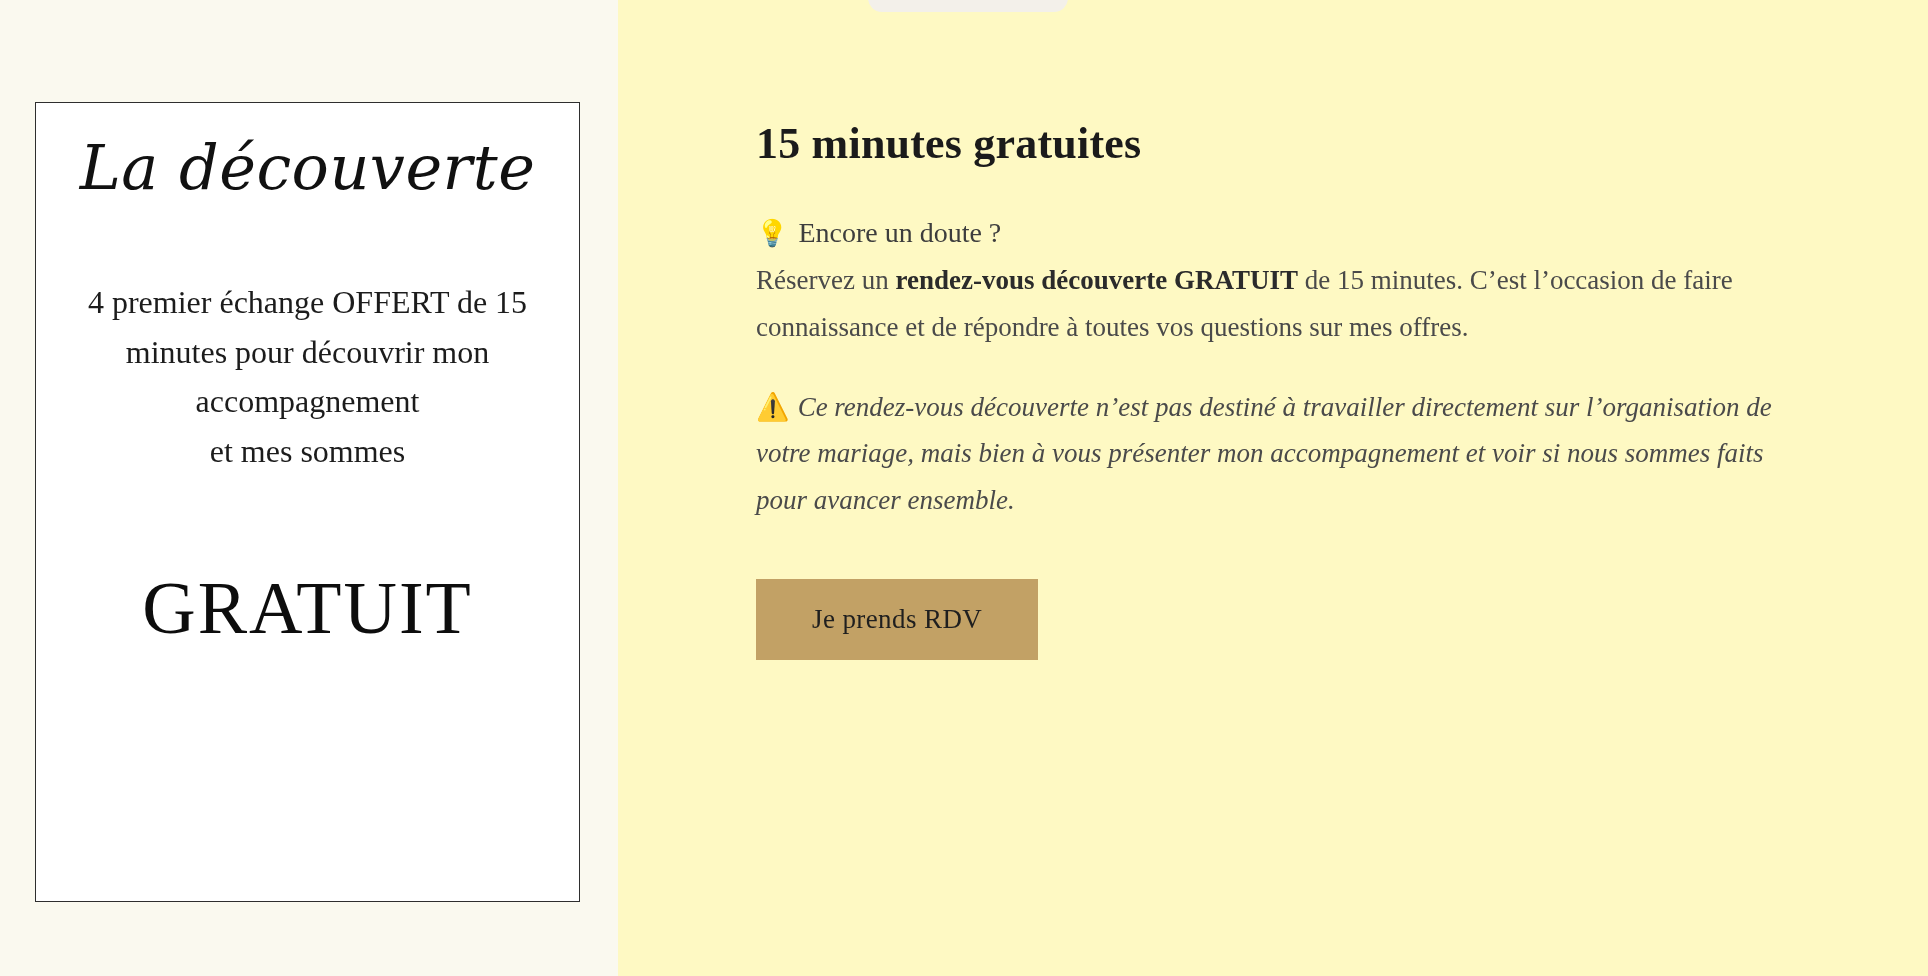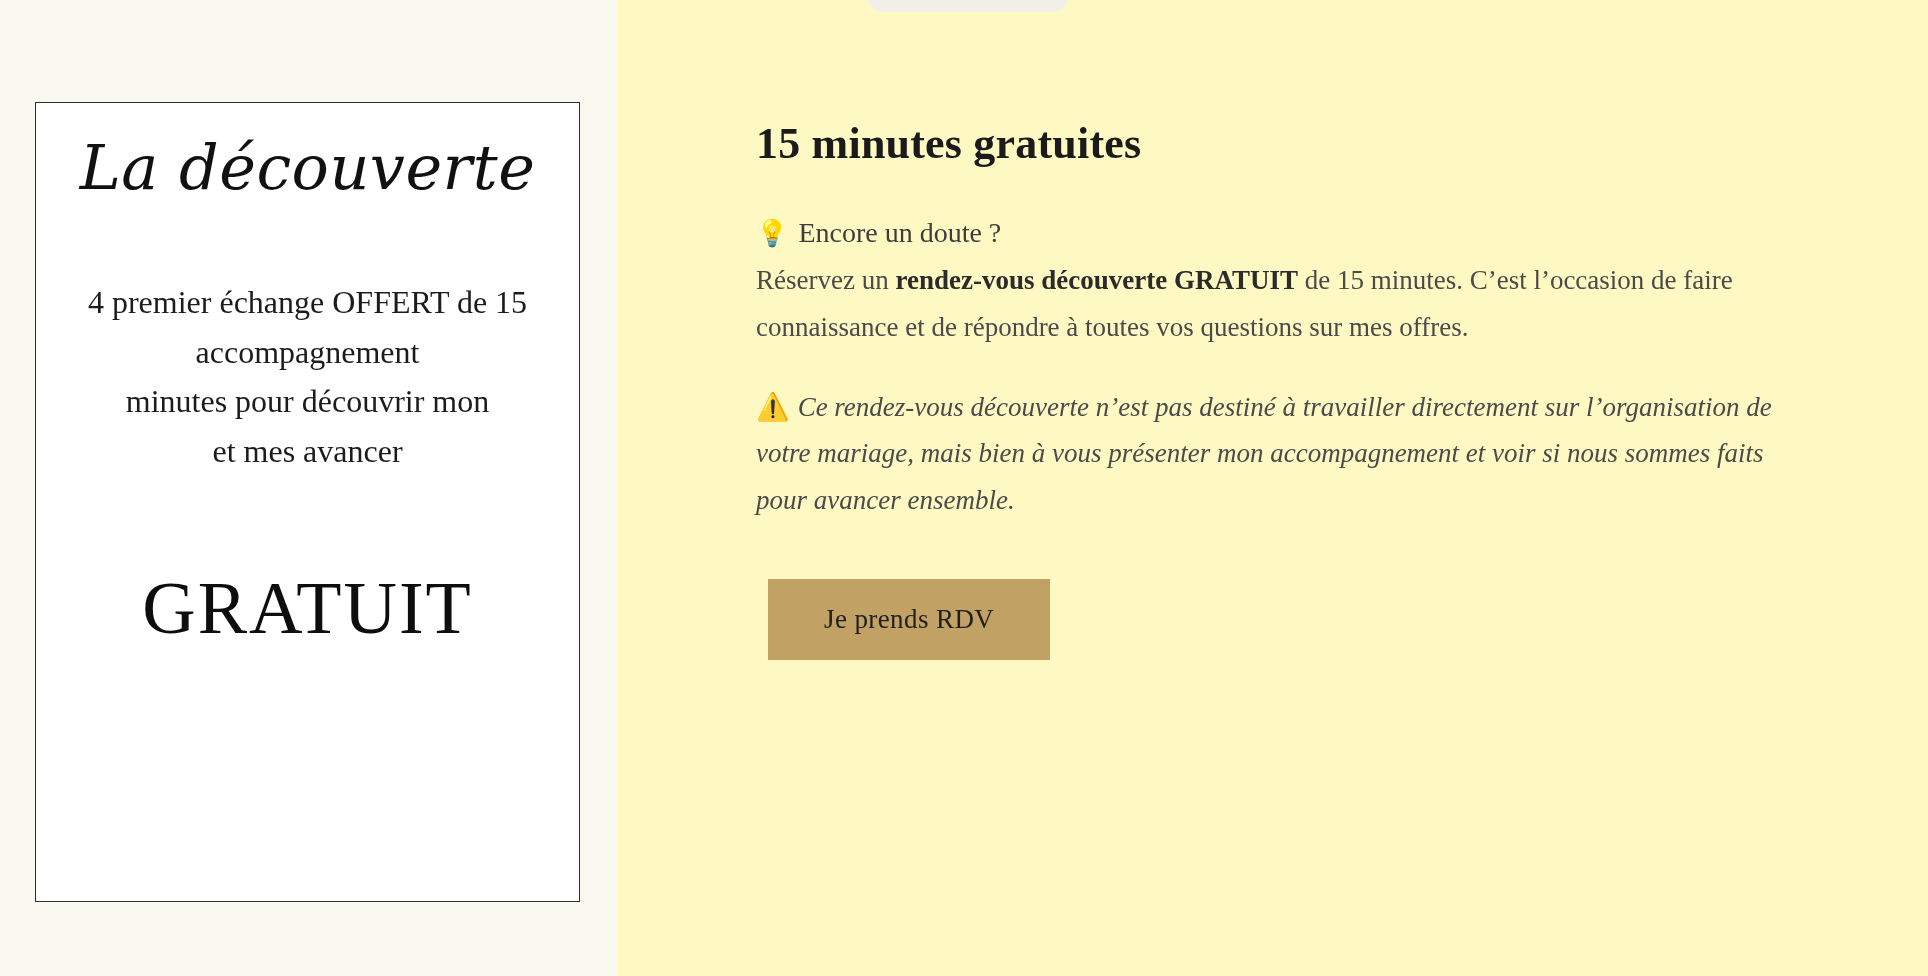--- a/index.html
+++ b/index.html
@@ -164,37 +164,36 @@
     margin-top: 56px;
     background: #c2a165;
     color: #1f1f1f;
     font-family: "Liberation Serif", serif;
     font-size: 27px;
     letter-spacing: 0.4px;
     padding: 25px 56px;
     border: none;
     cursor: pointer;
     text-decoration: none;
-    margin-left: 12px;
   }
 </style>
 </head>
 <body>
 
 <div class="page">
 
   <div class="left-panel">
     <div class="offer-card">
       <div class="card-title">La découverte</div>
 
       <div class="card-desc">
         <span class="line">4 premier échange OFFERT de 15</span>
+        <span class="line">minutes pour découvrir mon</span>
         <span class="line">accompagnement</span>
-        <span class="line">minutes pour découvrir mon</span>
-        <span class="line">et mes avancer</span>
+        <span class="line">et mes sommes</span>
       </div>
 
       <div class="card-price">GRATUIT</div>
 
     </div>
   </div>
 
   <div class="right-panel">
 
     <div class="top-crumb"></div>

